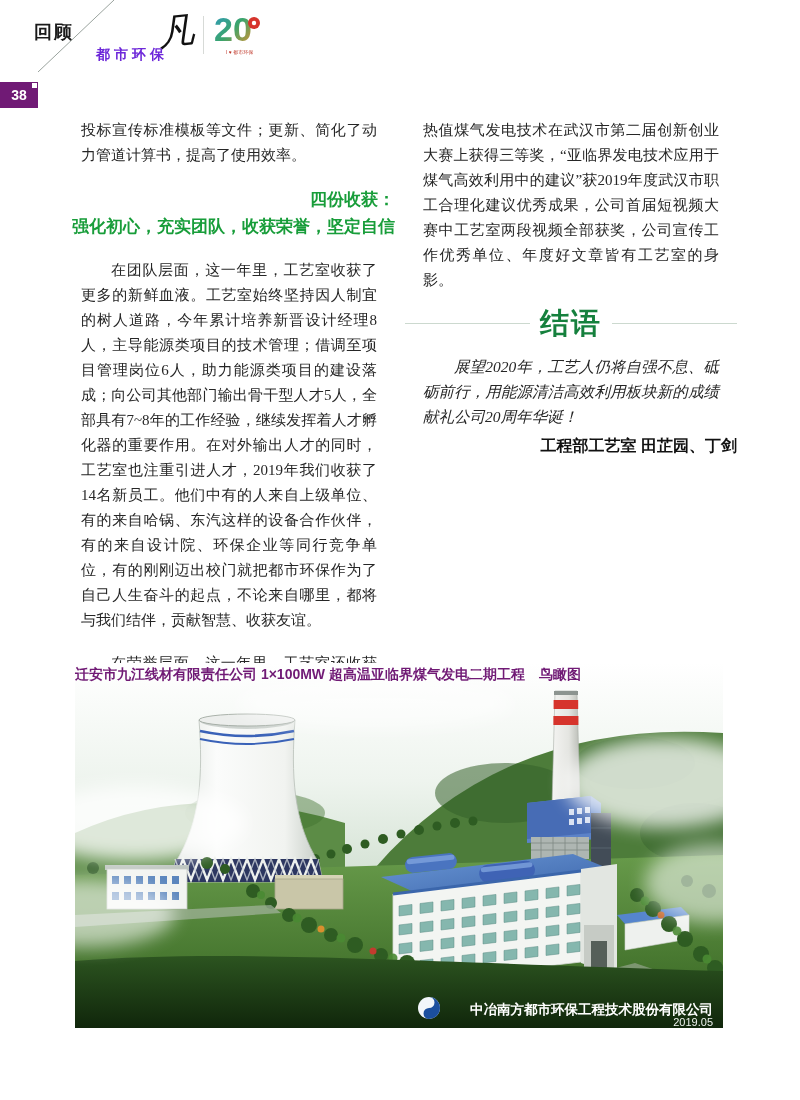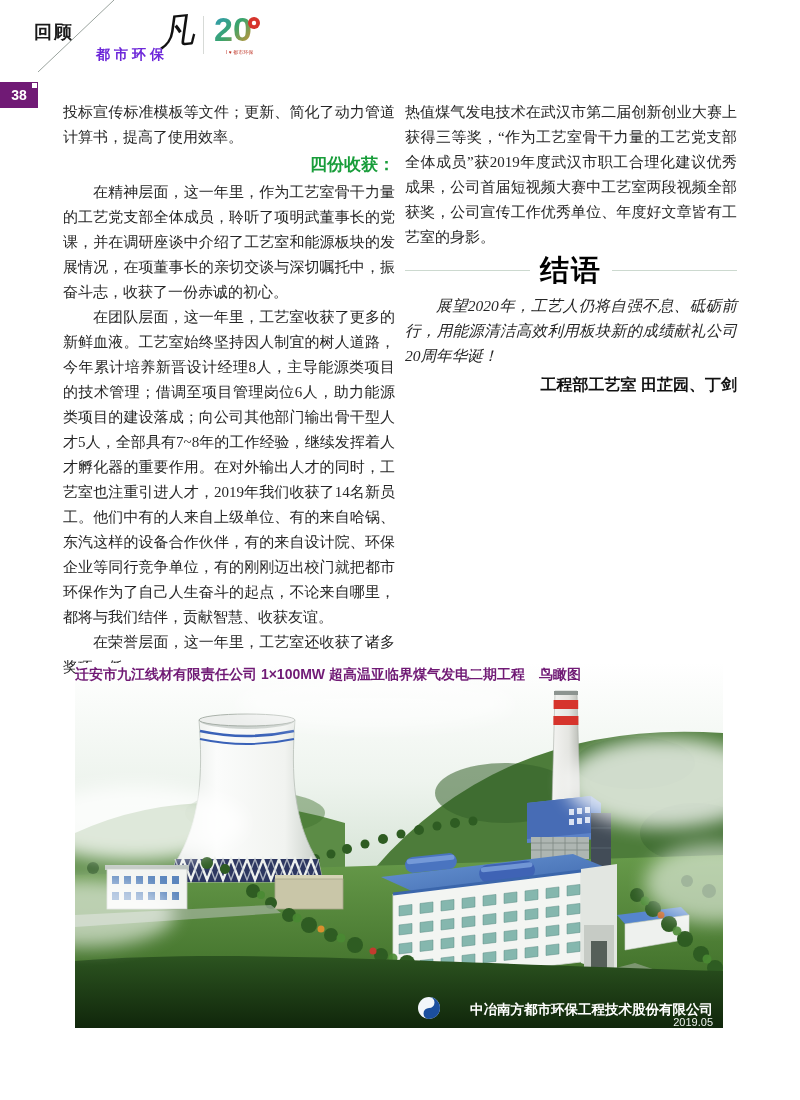--- a/index.html
+++ b/index.html
@@ -18,29 +18,29 @@
          font-size:14px;letter-spacing:4px;color:#6d28d9;font-weight:bold;}
   .brand-glyph{position:absolute;left:158px;top:8px;font-size:36px;color:#111;
                font-family:"DejaVu Serif","Liberation Serif",serif;font-style:italic;transform:rotate(-6deg);}
   .hdr-divider{position:absolute;left:203px;top:16px;width:1px;height:38px;background:#d7dad7;}
   .logo20{position:absolute;left:212px;top:10px;}
 
   
   .col{position:absolute;top:100px;width:332px;font-size:15px;line-height:25px;text-align:justify;color:#262626;}
   .col-left{left:63px;}
   .col-right{left:405px;}
-  .col p{margin:0;}
+  .col p{margin:18px;}
   .ind{text-indent:2em;}
   .green-heading{color:#189d3a;font-weight:bold;text-align:right;font-size:17px;line-height:27px;margin:1px 0 2px 0;}
   .green-heading div{white-space:nowrap;}
 
   .conclusion-head{display:flex;align-items:center;gap:10px;margin:8px 0 10px 0;}
   .conclusion-head .line{flex:1;height:1px;background:#ccd9cf;}
   .conclusion-head .txt{font-family:"Liberation Sans","DejaVu Sans",sans-serif;font-weight:bold;
-                        font-size:29px;color:#000000;letter-spacing:2px;}
+                        font-size:29px;color:#15803d;letter-spacing:2px;}
   .conclusion p{font-style:italic;font-size:15.5px;line-height:25px;margin-bottom:2px;}
   .byline{margin-top:4px;text-align:right;font-family:"Liberation Sans","DejaVu Sans",sans-serif;
           font-weight:bold;font-size:16px;font-style:normal;color:#111;}
 
   
   .figure{position:absolute;left:75px;top:663px;width:648px;height:365px;}
   .figure svg{display:block;}
   .fig-caption{position:absolute;left:0;top:3px;width:630px;
                font-family:"Liberation Sans","DejaVu Sans",sans-serif;font-weight:bold;
                font-size:14px;color:#701a75;}
@@ -76,28 +76,28 @@
     <text x="2" y="31" font-family="Liberation Sans, DejaVu Sans, sans-serif" font-weight="bold" font-size="34" fill="url(#g20)">20</text>
     <circle cx="42" cy="13" r="6" fill="#d6342c"></circle>
     <circle cx="42" cy="13" r="2.2" fill="#ffffff"></circle>
     <text x="14" y="44" font-size="5" fill="#c0392b" font-family="Liberation Sans, DejaVu Sans, sans-serif">I ♥ 都市环保</text>
   </svg>
 
   <div class="col col-left">
     <p>投标宣传标准模板等文件；更新、简化了动力管道计算书，提高了使用效率。</p>
     <div class="green-heading">
       <div>四份收获：</div>
+      <div>强化初心，充实团队，收获荣誉，坚定自信</div>
     </div>
-    <p class="ind">在精神层面，这一年里，作为工艺室骨干力量的工艺党支部全体成员，聆听了项明武董事长的党课，并在调研座谈中介绍了工艺室和能源板块的发展情况，在项董事长的亲切交谈与深切嘱托中，振奋斗志，收获了一份赤诚的初心。</p>
     <p class="ind">在团队层面，这一年里，工艺室收获了更多的新鲜血液。工艺室始终坚持因人制宜的树人道路，今年累计培养新晋设计经理8人，主导能源类项目的技术管理；借调至项目管理岗位6人，助力能源类项目的建设落成；向公司其他部门输出骨干型人才5人，全部具有7~8年的工作经验，继续发挥着人才孵化器的重要作用。在对外输出人才的同时，工艺室也注重引进人才，2019年我们收获了14名新员工。他们中有的人来自上级单位、有的来自哈锅、东汽这样的设备合作伙伴，有的来自设计院、环保企业等同行竞争单位，有的刚刚迈出校门就把都市环保作为了自己人生奋斗的起点，不论来自哪里，都将与我们结伴，贡献智慧、收获友谊。</p>
     <p class="ind">在荣誉层面，这一年里，工艺室还收获了诸多奖项：低</p>
   </div>
 
   <div class="col col-right">
-    <p>热值煤气发电技术在武汉市第二届创新创业大赛上获得三等奖，“作为工艺室骨干力量的工艺党支部全体成员”获2019年度武汉市职工合理化建议优秀成果，公司首届短视频大赛中工艺室两段视频全部获奖，公司宣传工作优秀单位、年度好文章皆有工艺室的身影。</p>
+    <p>热值煤气发电技术在武汉市第二届创新创业大赛上获得三等奖，“亚临界发电技术应用于煤气高效利用中的建议”获2019年度武汉市职工合理化建议优秀成果，公司首届短视频大赛中工艺室两段视频全部获奖，公司宣传工作优秀单位、年度好文章皆有工艺室的身影。</p>
 
     <div class="conclusion">
       <div class="conclusion-head">
         <div class="line"></div>
         <div class="txt">结语</div>
         <div class="line"></div>
       </div>
       <p class="ind">展望2020年，工艺人仍将自强不息、砥砺前行，用能源清洁高效利用板块新的成绩献礼公司20周年华诞！</p>
       <div class="byline">工程部工艺室 田芷园、丁剑</div>
     </div>

